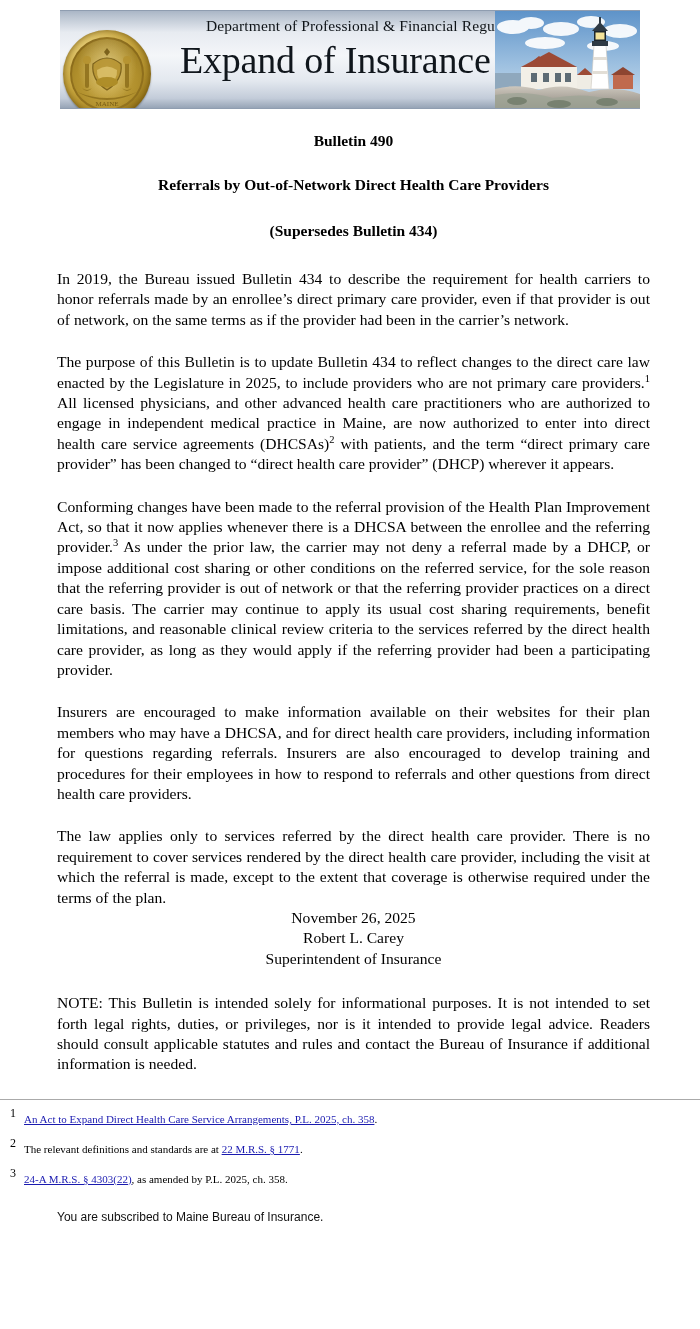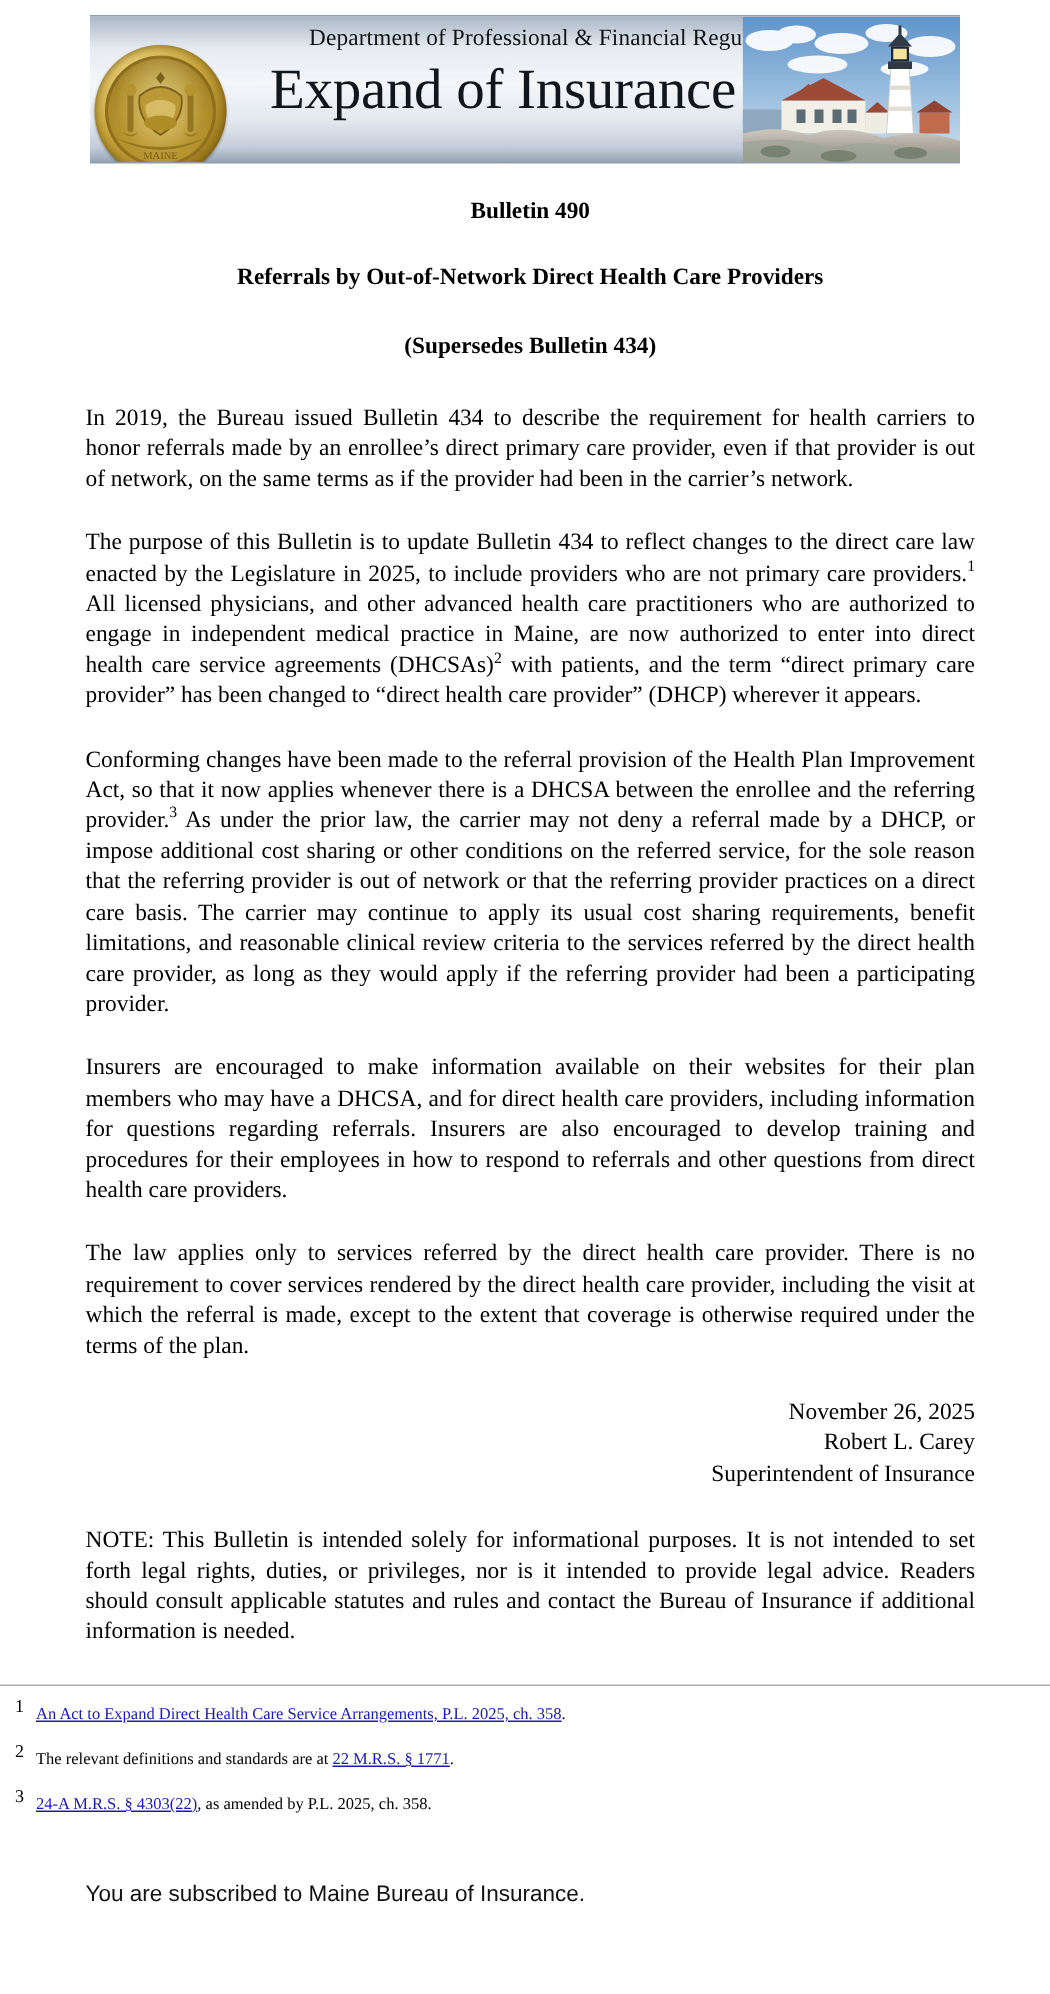--- a/index.html
+++ b/index.html
@@ -129,22 +129,21 @@
 
   sup.fn {
     font-size: 10.5px;
     vertical-align: super;
     line-height: 0;
   }
 
   .signature {
     font-size: 15.6px;
     line-height: 20.4px;
-    margin-top: 24px;
-    text-align: right;
+    text-align: center;
   }
   .note-p {
     font-size: 15.6px;
     line-height: 20.4px;
     text-align: justify;
     margin-top: 24px;
   }
 
   
   .fn-rule {
@@ -173,23 +172,23 @@
     font-size: 12px;
   }
   .fn-link {
     color: #1a1ab0;
     text-decoration: underline;
   }
 
   
   .subscribed {
     font-family: "Liberation Sans", "DejaVu Sans", sans-serif;
-    font-size: 15px;
+    font-size: 12px;
     color: #111;
-    margin: 44px 0 0 0;
+    margin: 24px 0 0 0;
     padding-left: 57px;
   }
 </style>
 </head>
 <body>
 
 <div class="page">
 
   <div class="banner-wrap">
     <div class="banner">

